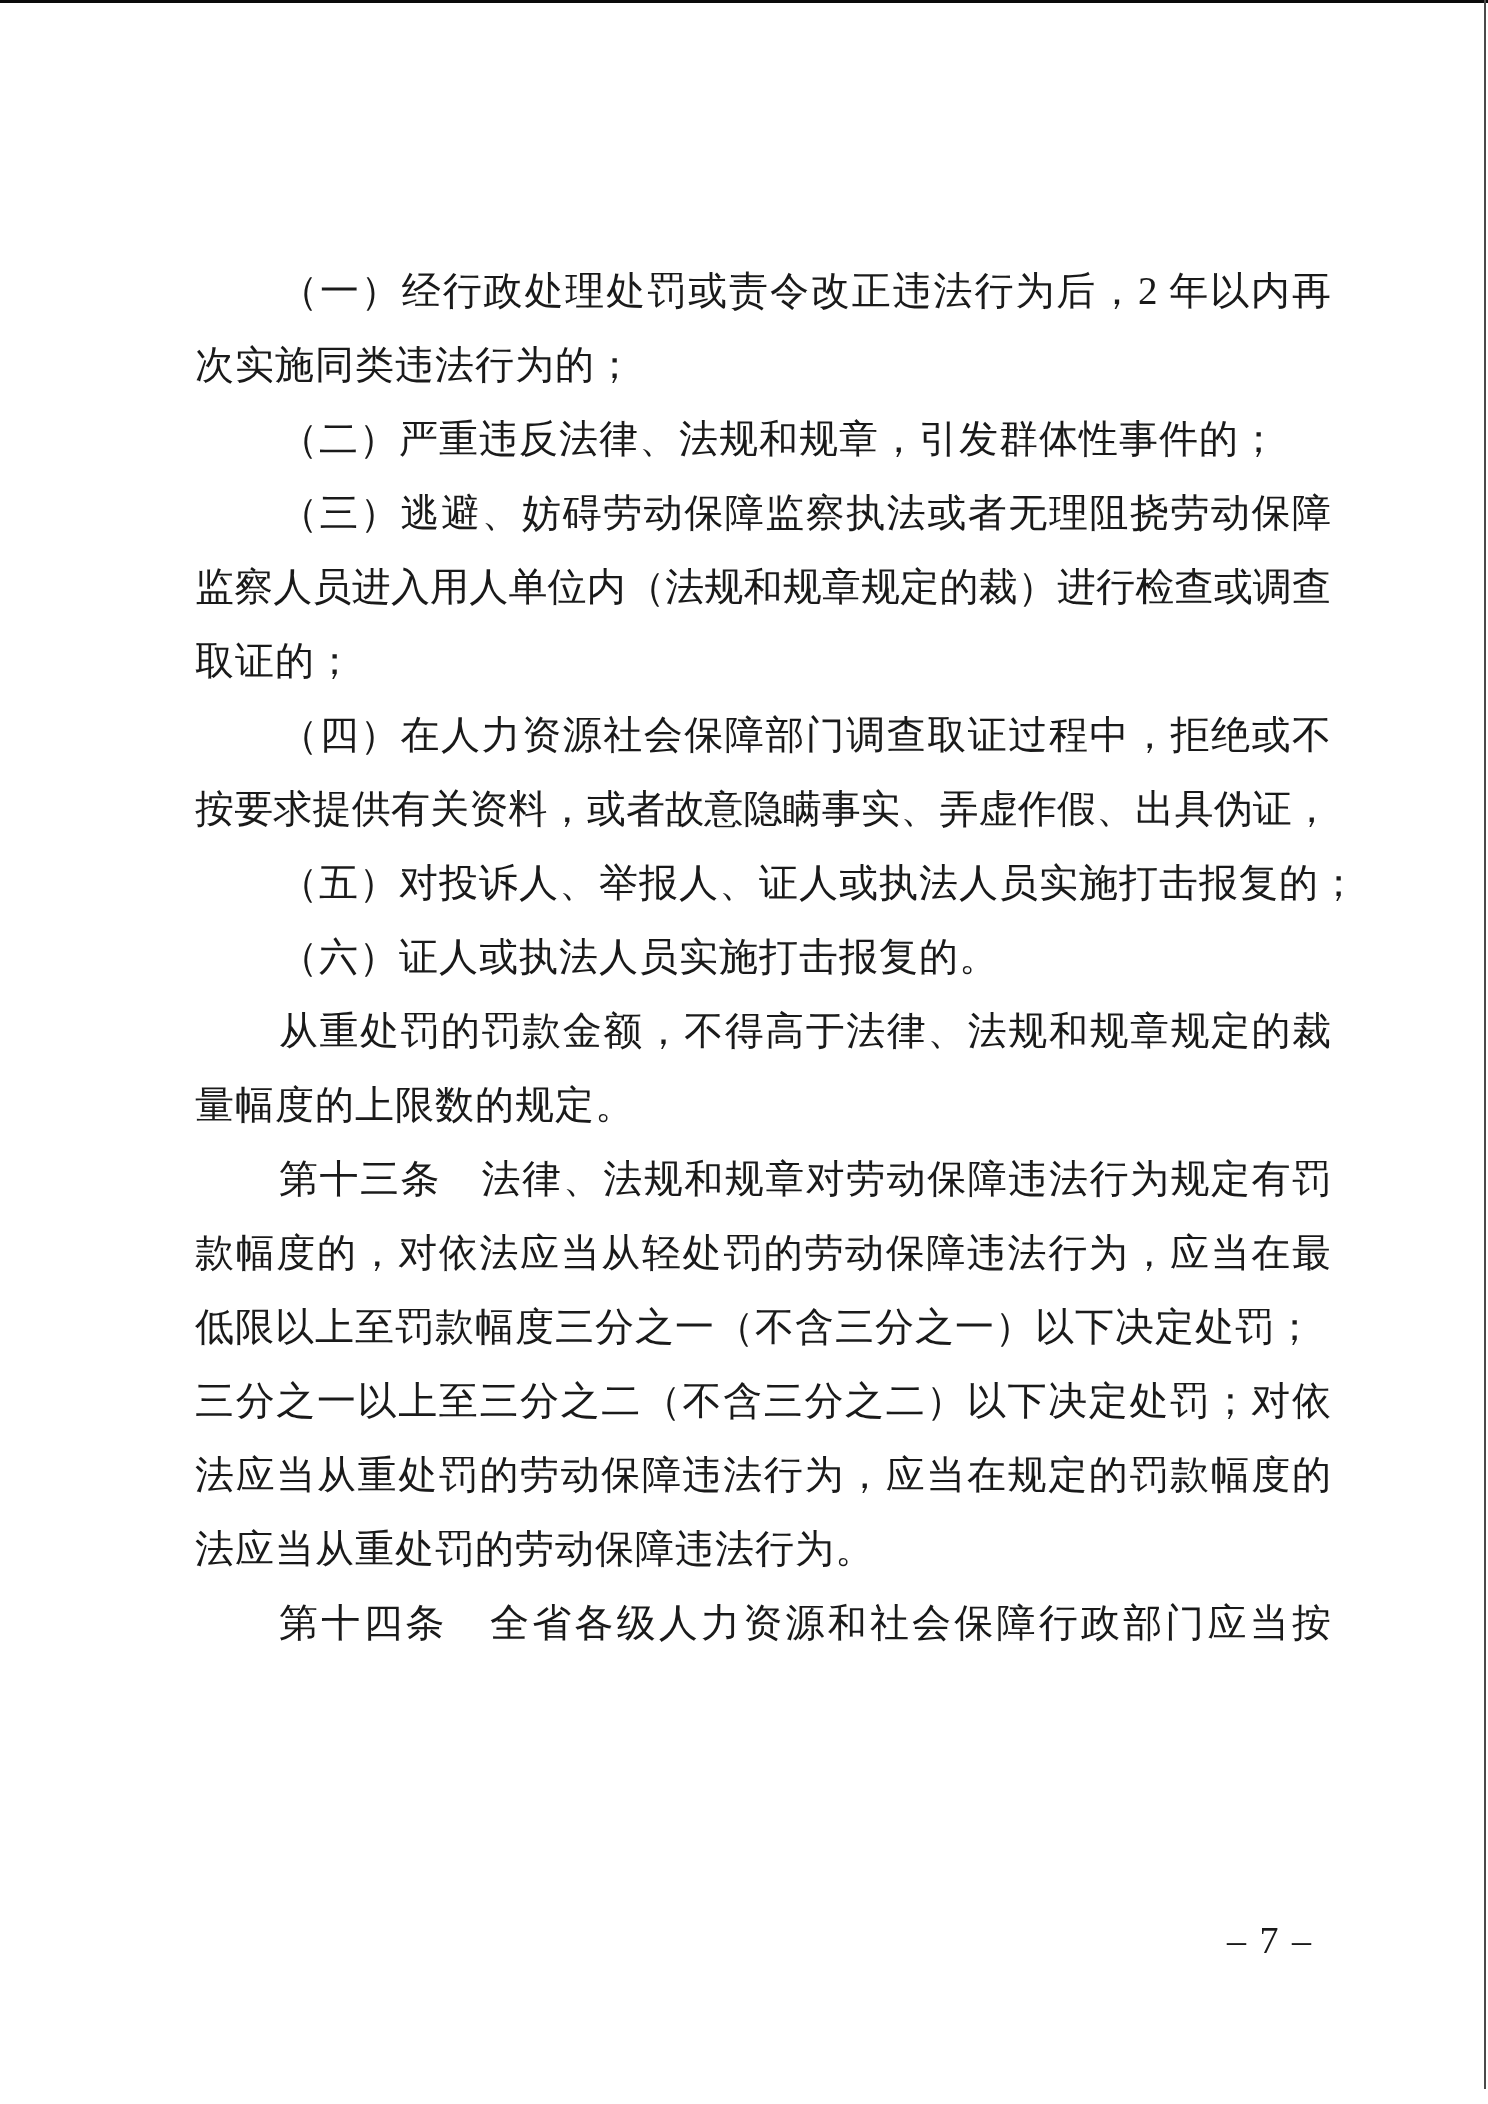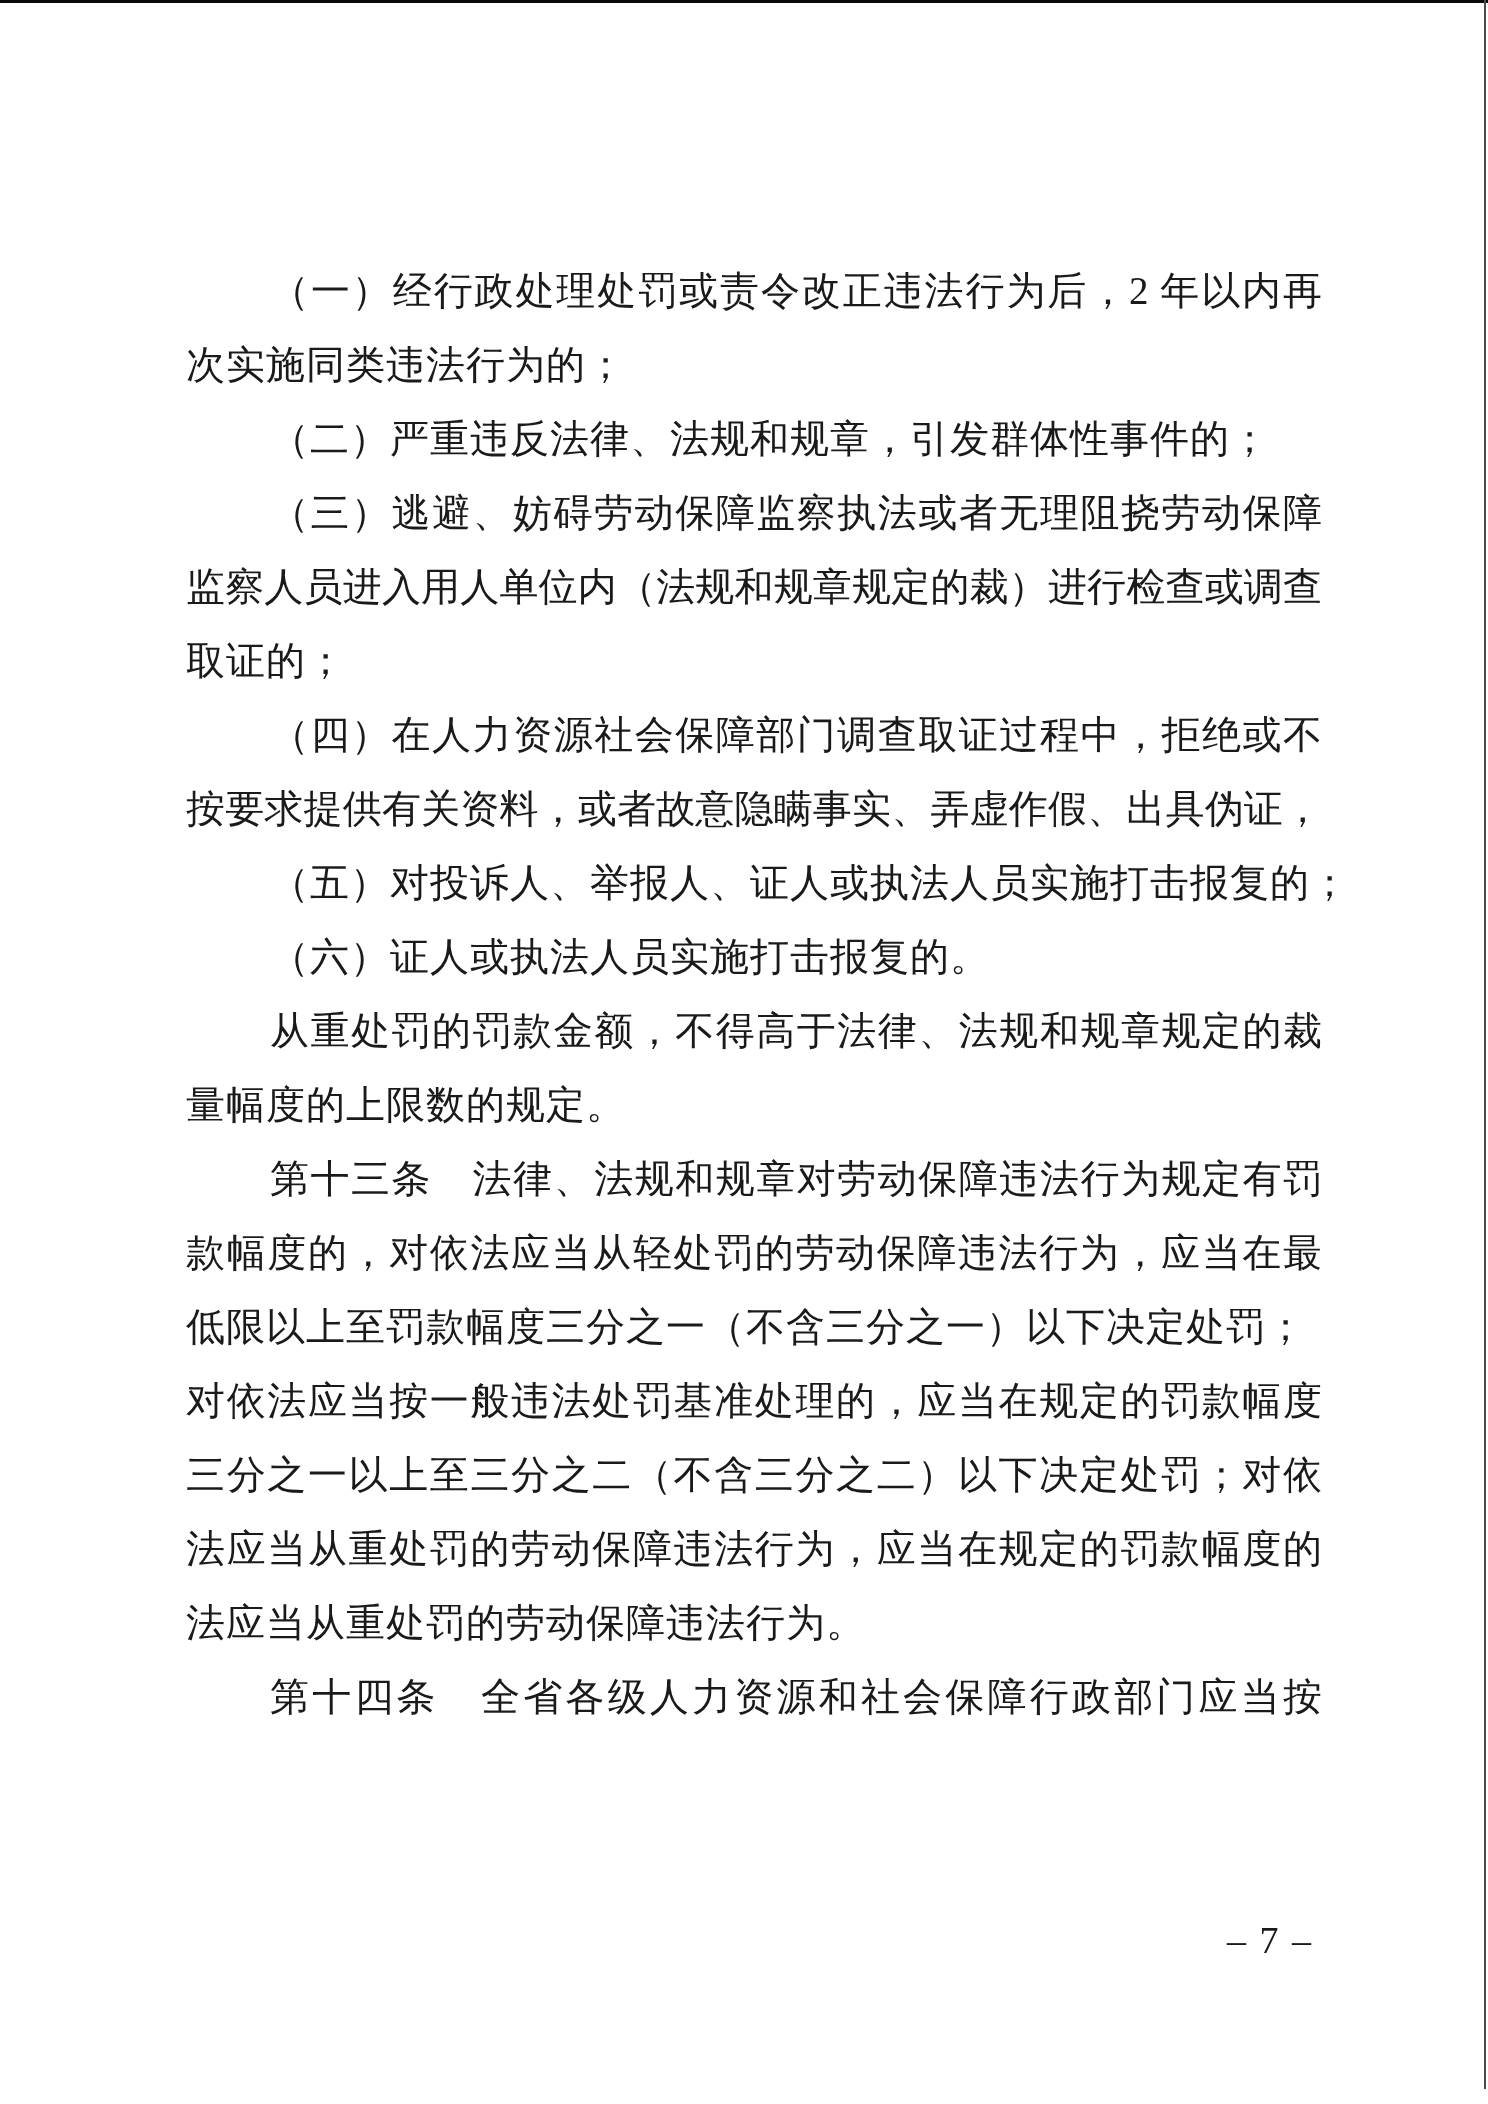--- a/index.html
+++ b/index.html
@@ -24,21 +24,21 @@
     background: #0a0a0a;
   }
   .scan-right-edge {
     position: absolute;
     left: 1484px; top: 0;
     width: 2px; height: 2089px;
     background: #4a4a4a;
   }
   .doc-body {
     position: absolute;
-    left: 186px;
+    left: 195px;
     top: 254px;
     width: 1136px;
   }
   .line {
     height: 74px;
     line-height: 74px;
     font-size: 39px;
     letter-spacing: 1px;
     white-space: nowrap;
     text-align: left;
@@ -82,21 +82,20 @@
       <div class="line">取证的；</div>
       <div class="line indent justify">（四）在人力资源社会保障部门调查取证过程中，拒绝或不</div>
       <div class="line justify">按要求提供有关资料，或者故意隐瞒事实、弄虚作假、出具伪证，</div>
       <div class="line indent">（五）对投诉人、举报人、证人或执法人员实施打击报复的；</div>
       <div class="line indent">（六）证人或执法人员实施打击报复的。</div>
       <div class="line indent justify">从重处罚的罚款金额，不得高于法律、法规和规章规定的裁</div>
       <div class="line">量幅度的上限数的规定。</div>
       <div class="line indent justify">第十三条　法律、法规和规章对劳动保障违法行为规定有罚</div>
       <div class="line justify">款幅度的，对依法应当从轻处罚的劳动保障违法行为，应当在最</div>
       <div class="line">低限以上至罚款幅度三分之一（不含三分之一）以下决定处罚；</div>
-      <div class="line justify">对依法应当按一般违法处罚基准处理的，应当在规定的罚款幅度</div>
       <div class="line justify">三分之一以上至三分之二（不含三分之二）以下决定处罚；对依</div>
       <div class="line justify">法应当从重处罚的劳动保障违法行为，应当在规定的罚款幅度的</div>
       <div class="line">法应当从重处罚的劳动保障违法行为。</div>
       <div class="line indent justify">第十四条　全省各级人力资源和社会保障行政部门应当按</div>
     </div>
 
   <div class="page-number">– 7 –</div>
 </div>
 
 </body></html>

